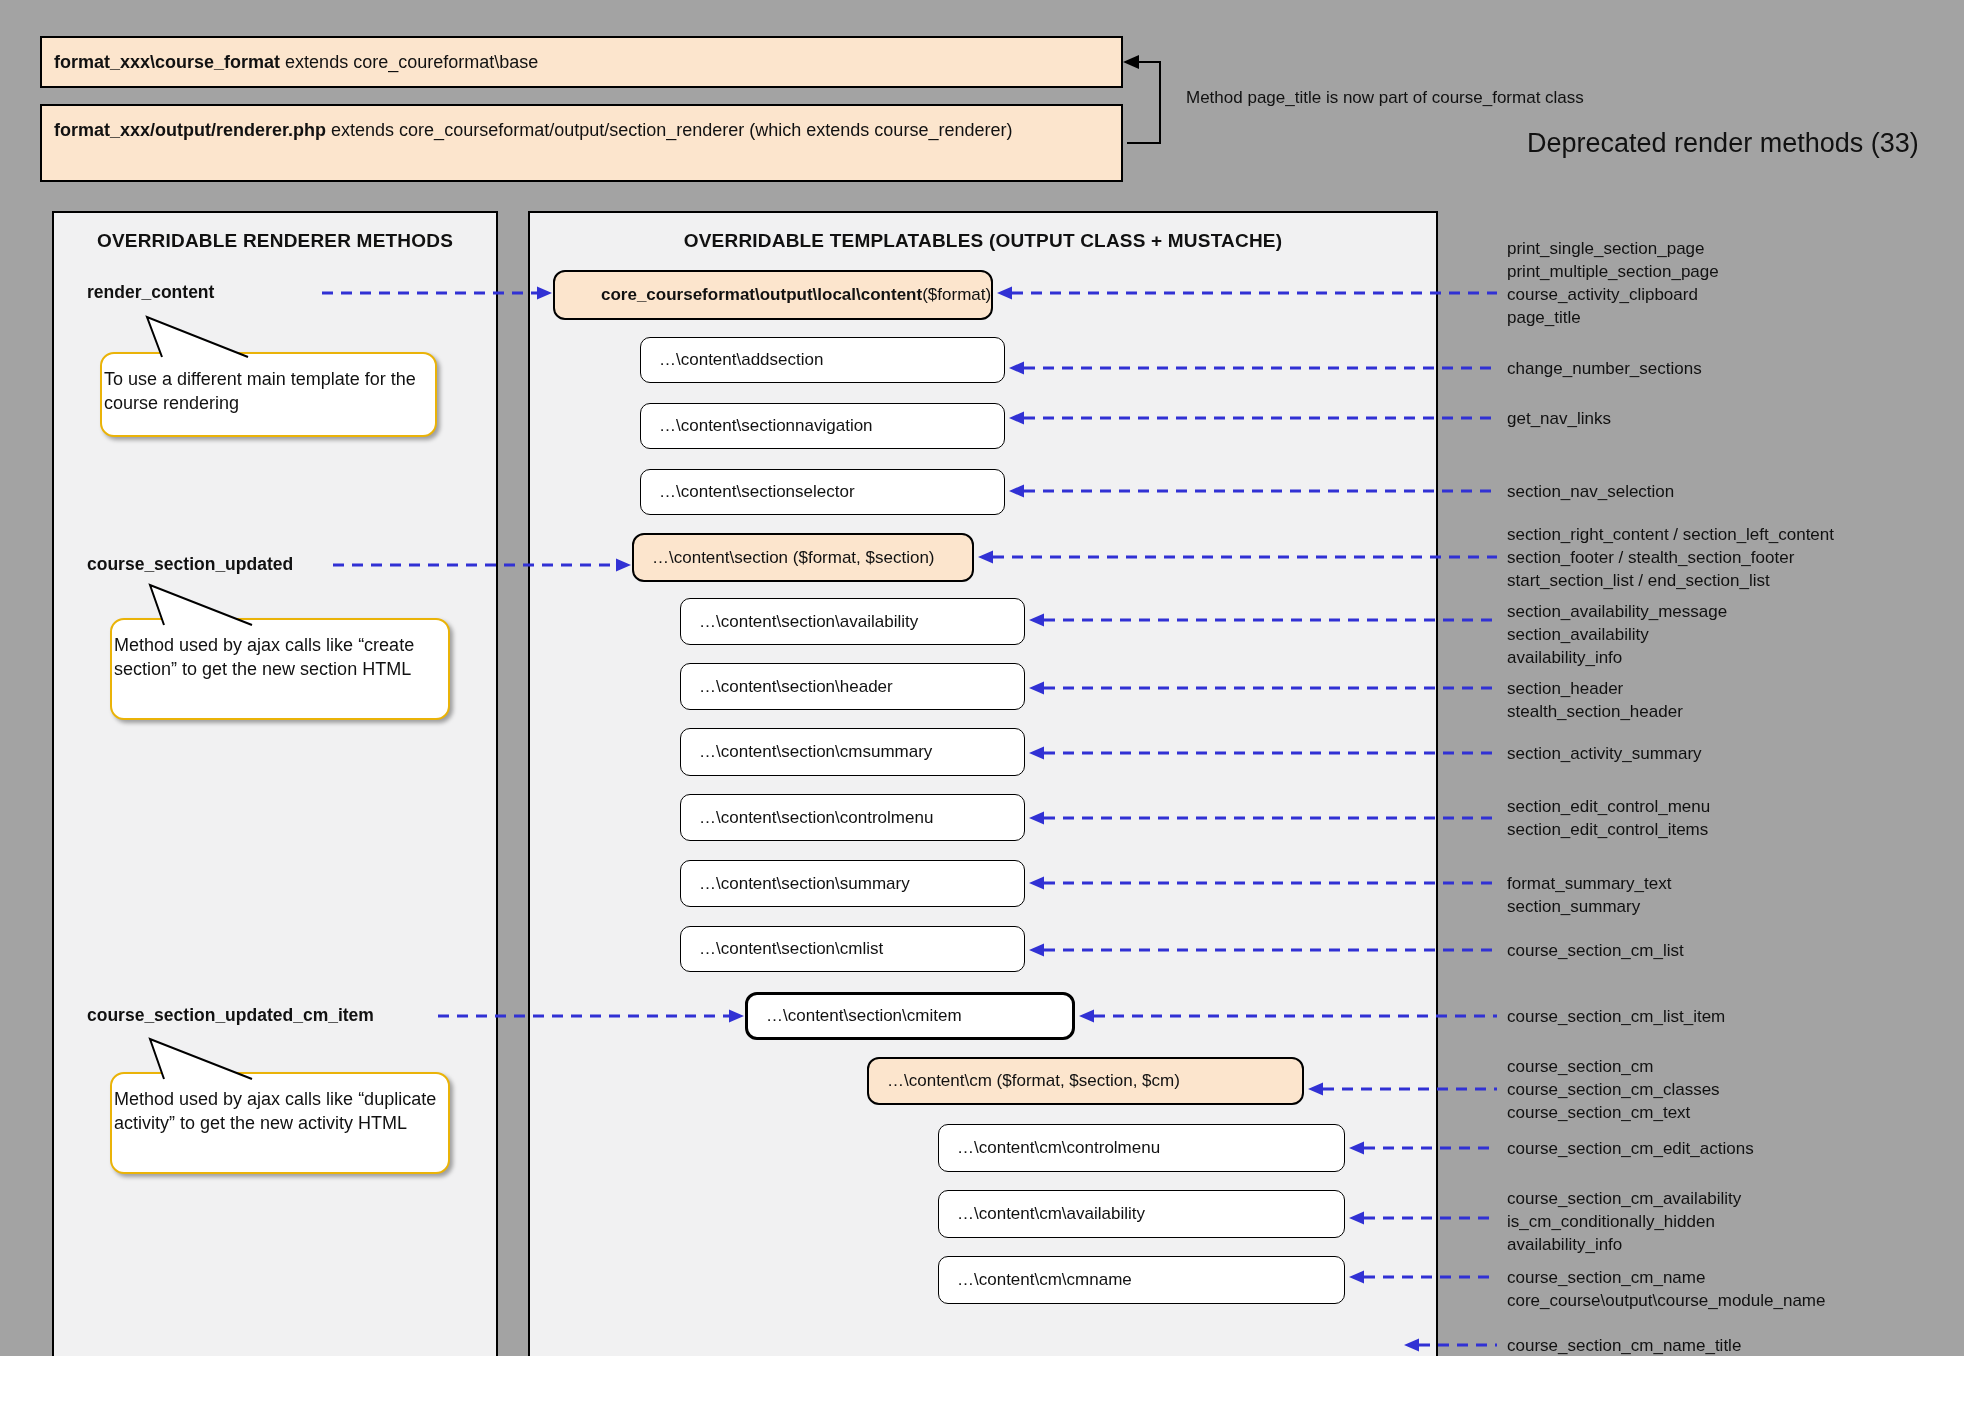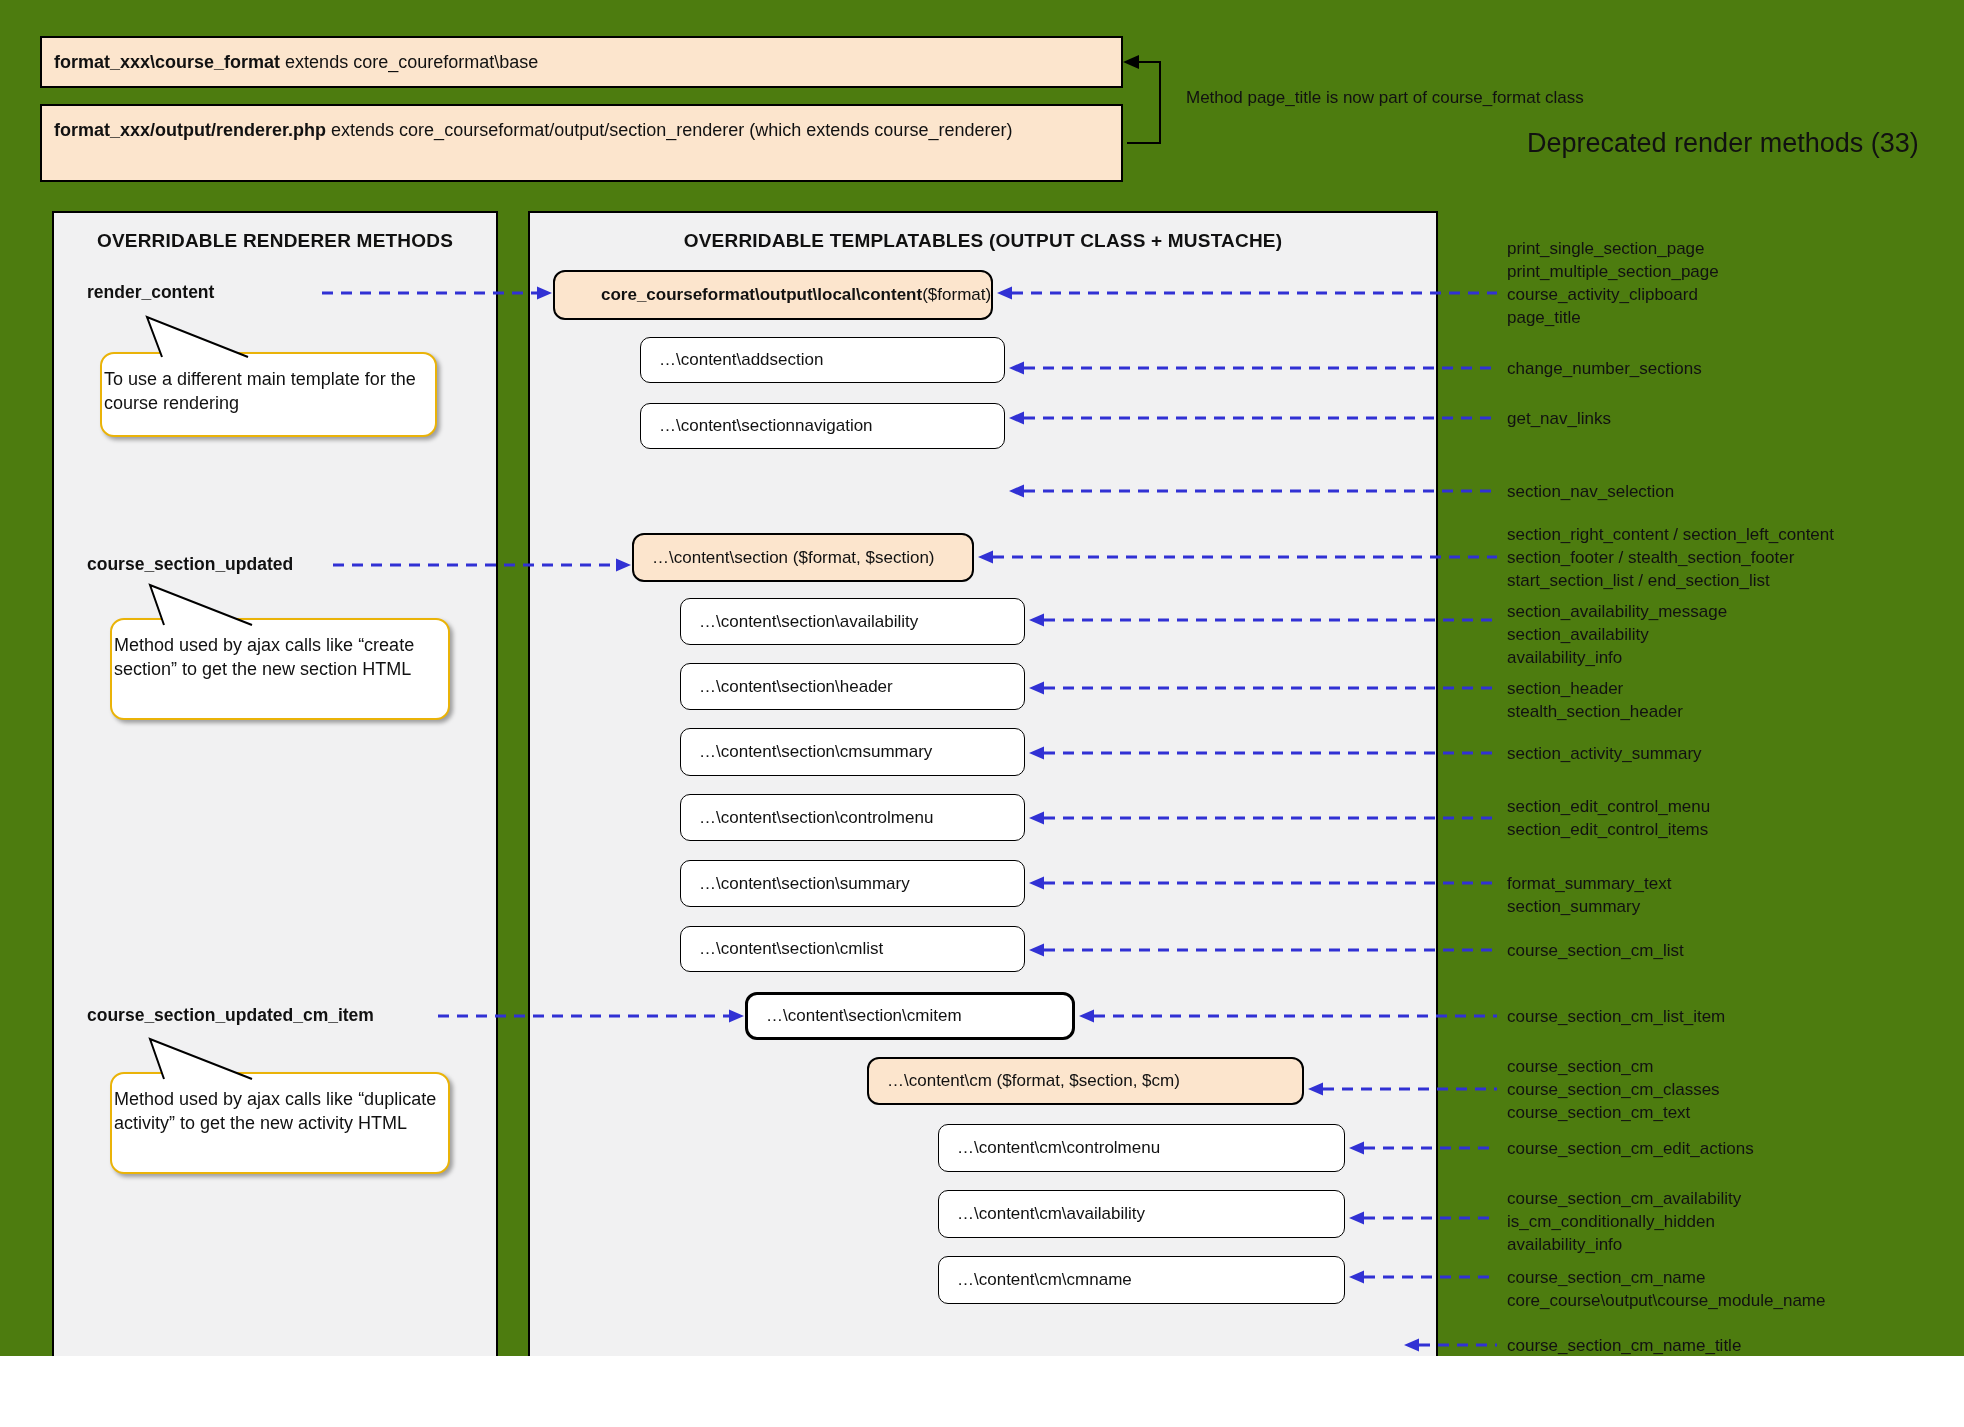--- a/index.html
+++ b/index.html
@@ -1,17 +1,17 @@
 <!DOCTYPE html>
 <html><head>
 <meta charset="utf-8">
 <style>
   html,body{margin:0;padding:0;background:#fff;}
   #canvas{
-    position:relative;width:1964px;height:1356px;background:#4d7c0f;
+    position:relative;width:1964px;height:1356px;background:#a3a3a3;
     font-family:"Liberation Sans", sans-serif;color:#111;overflow:hidden;
   }
   
   .hdrbox{
     position:absolute;left:40px;width:1083px;background:#fce5cd;
     border:2px solid #000;box-sizing:border-box;
     font-size:18px;line-height:26px;padding:11px 12px;
   }
   .hdrbox .b{font-weight:bold;}
   #hdr1{top:36px;height:52px;}
@@ -83,20 +83,23 @@
 
   <div class="mbox orange" style="left:553px;top:270px;width:440px;height:50px">
       <span class="b">core_courseformat\output\local\content</span>
       <span> ($format)</span>
     </div>
   <div class="mbox" style="left:640px;top:337px;width:365px;height:46px">
       <span>…\content\addsection</span>
     </div>
   <div class="mbox" style="left:640px;top:403px;width:365px;height:46px">
       <span>…\content\sectionnavigation</span>
+    </div>
+  <div class="mbox" style="left:640px;top:469px;width:365px;height:46px">
+      <span>…\content\sectionselector</span>
     </div>
   <div class="mbox orange" style="left:632px;top:533px;width:342px;height:49px">
       <span>…\content\section ($format, $section)</span>
     </div>
   <div class="mbox" style="left:680px;top:598px;width:345px;height:47px">
       <span>…\content\section\availability</span>
     </div>
   <div class="mbox" style="left:680px;top:663px;width:345px;height:47px">
       <span>…\content\section\header</span>
     </div>

